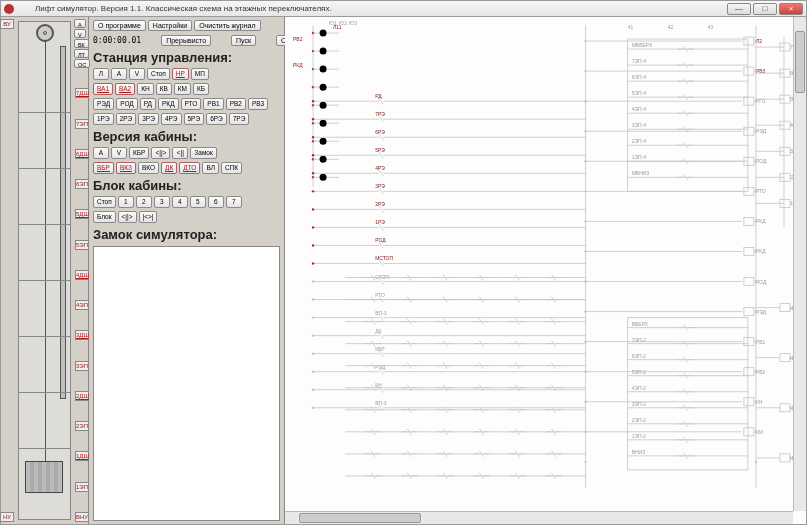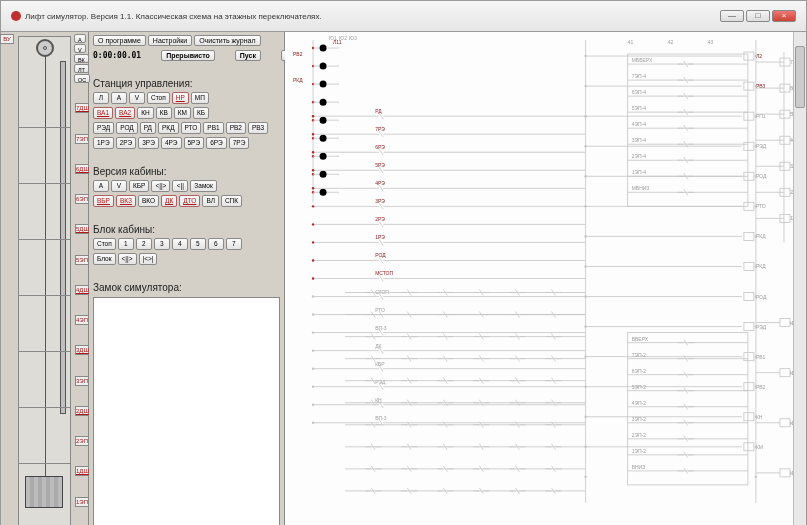--- a/index.html
+++ b/index.html
@@ -1,18 +1,18 @@
 <!DOCTYPE html>
 <html><head>
 <meta charset="utf-8">
 <style>
   * { box-sizing: border-box; margin: 0; padding: 0; }
   html, body { width: 807px; height: 525px; overflow: hidden; font-family: Tahoma, Arial, sans-serif; font-size: 7px; background: #d4d0c8; }
   
-  .titlebar { height: 32px; background: linear-gradient(#f6f6f6,#e6e6e6); border: 1px solid #9a9a9a; display: flex; align-items: center; padding: 0 10px; gap: 4px; }
+  .titlebar { height: 17px; background: linear-gradient(#f6f6f6,#e6e6e6); border: 1px solid #9a9a9a; display: flex; align-items: center; padding: 0 3px; gap: 21px; }
   .titlebar .appicon { width: 10px; height: 10px; border-radius: 50%; background: #c03030; }
   .titlebar .title { font-size: 8px; color: #333; flex: 1; }
   .winbtns { display: flex; gap: 2px; }
   .winbtns div { width: 24px; height: 12px; border: 1px solid #888; background: linear-gradient(#f5f5f5,#dcdcdc); border-radius: 2px; text-align: center; line-height: 10px; font-size: 8px; color: #333; }
   .winbtns .close { background: linear-gradient(#e77,#c43); color: #fff; }
   .client { display: flex; height: calc(100% - 17px); border: 1px solid #9a9a9a; border-top: none; }
   
   .col-shaft { width: 88px; background: #d4d0c8; border-right: 1px solid #888; position: relative; padding: 2px; }
   .col-ctrl  { width: 196px; background: #d4d0c8; border-right: 1px solid #888; padding: 3px 4px; display: flex; flex-direction: column; gap: 3px; }
   .col-schem { flex: 1; background: #fdfdfd; position: relative; overflow: hidden; }
@@ -23,23 +23,23 @@
   .shaft-body { position:absolute; left:17px; right:17px; top:4px; bottom:4px; background:#dedcd6; border:1px solid #888; }
   .pulley { position:absolute; top:2px; left:50%; transform:translateX(-50%); width:18px; height:18px; border:2px solid #555; border-radius:50%; background:#ccc; }
   .pulley::after { content:''; position:absolute; inset:5px; border:1px solid #555; border-radius:50%; }
   .rope { position:absolute; top:18px; bottom:38px; left:50%; width:0; border-left:1px solid #555; }
   .floor-line { position:absolute; left:0; right:0; height:0; border-top:1px solid #888; }
   .car { position:absolute; bottom:26px; left:6px; width:38px; height:32px; border:1px solid #444; background:repeating-linear-gradient(90deg,#bbb,#bbb 4px,#aaa 4px,#aaa 8px); }
   .cw  { position:absolute; top:24px; right:4px; width:6px; bottom:120px; border:1px solid #555; background:#bfbfbf; }
   
   .menurow { display:flex; gap:2px; margin-bottom:1px; }
   .mbtn { border:1px solid #8a8a8a; background:linear-gradient(#fdfdfd,#e3e3e3); padding:1px 4px; border-radius:2px; font-size:7px; cursor:pointer; }
-  .timer-row { display:flex; align-items:center; gap:20px;font-weight:bold; }
+  .timer-row { display:flex; align-items:center; gap:20px; }
   .timer { font-family: monospace; font-size:8px; }
-  .section-title { font-size:10px; color:#222; margin-top:14px; }
+  .section-title { font-size:13px; color:#222; margin-top:1px;font-weight:bold; }
   .btnrow { display:flex; flex-wrap:wrap; gap:2px; }
   .sbtn { border:1px solid #8a8a8a; background:linear-gradient(#fbfbfb,#e4e4e4); min-width:16px; height:12px; padding:0 3px; border-radius:2px; font-size:6.5px; line-height:10px; text-align:center; cursor:pointer; }
   .sbtn.red { color:#b01818; border-color:#b06060; text-decoration:underline; }
   .log-area { flex:1; background:#fff; border:1px solid #888; margin-top:1px; min-height:120px; }
   
   .col-schem svg { width:100%; height:100%; }
   svg text { font-size:5px; font-family:Tahoma,Arial,sans-serif; }
   svg line, svg path, svg rect { stroke:#c4c4c4; stroke-width:0.8; fill:none; }
   .node { fill:#c4c4c4; stroke:none; }
   .act .node, .node.act { fill:#b02828; }

